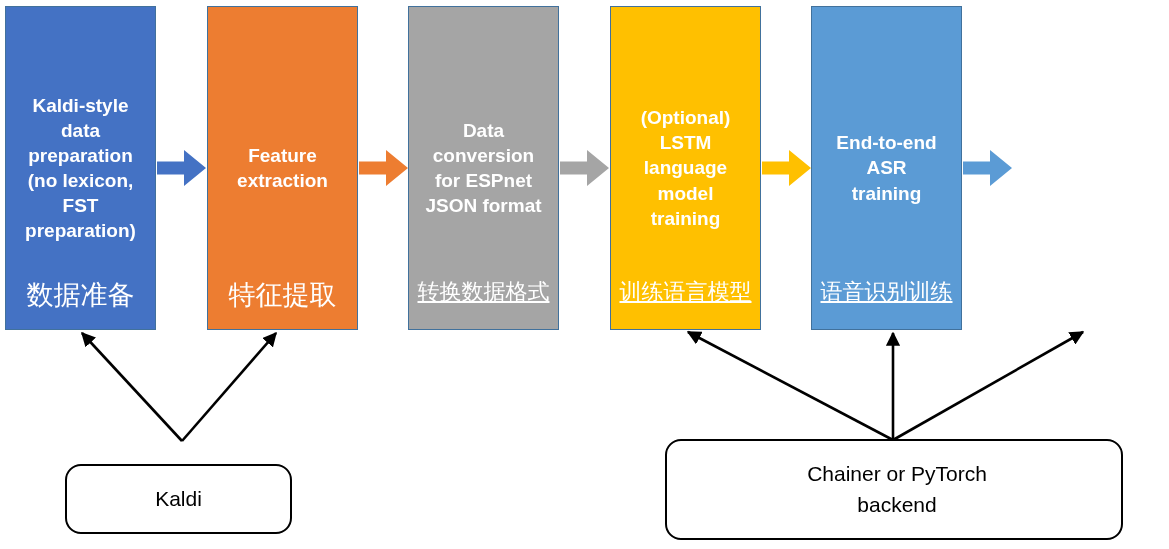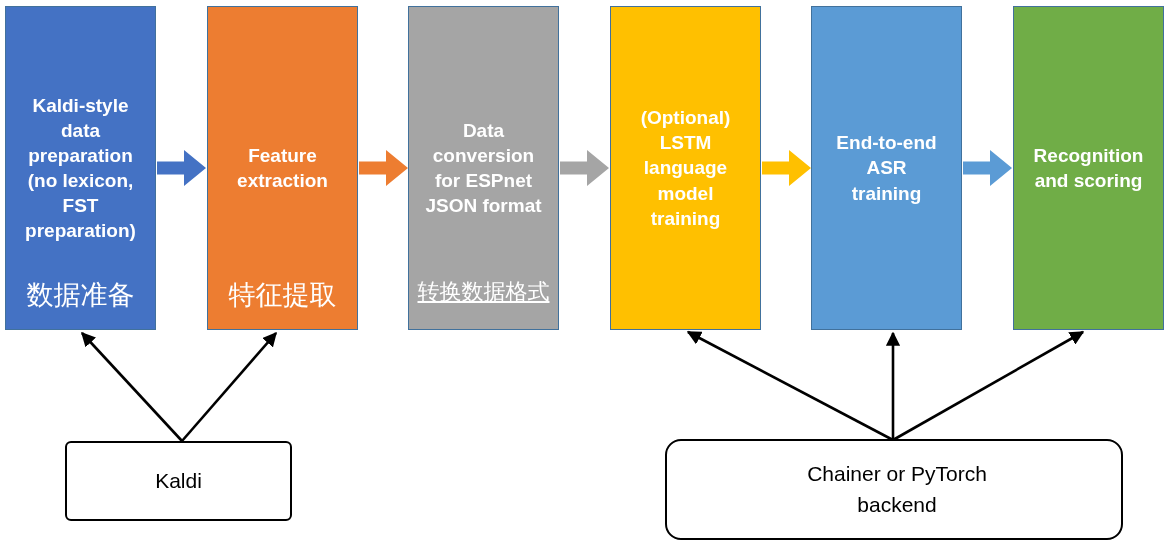--- a/index.html
+++ b/index.html
@@ -30,21 +30,21 @@
   .f1{left:157px} .f2{left:359px} .f3{left:560px} .f4{left:762px} .f5{left:963px}
   .flow svg { display:block; width:100%; height:100%; }
   
   .backend {
     position:absolute; background:#ffffff; border:2px solid #000000;
     border-radius:16px; box-sizing:border-box;
     display:flex; align-items:center; justify-content:center;
     text-align:center; font-size:21px; color:#000000; line-height:1.45;
     white-space:pre-line;
   }
-  .backend-kaldi   { left:65px;  top:441px; width:227px; height:80px;border-radius:6px; }
+  .backend-kaldi   { left:65px;  top:464px; width:227px; height:70px; }
   .backend-chainer { left:665px; top:439px; width:458px; height:101px;padding-left:6px; }
   
   .connectors { position:absolute; left:0; top:0; width:1169px; height:549px; pointer-events:none; }
 </style>
 </head>
 <body>
 
 <div class="canvas">
 
   <div class="pbox p2" style="background-color: rgb(237, 125, 49);">
@@ -67,30 +67,27 @@
 for ESPnet
 JSON format</div>
     <div class="zh">转换数据格式</div>
   </div>
   <div class="pbox p4" style="background-color: rgb(255, 192, 0);">
     <div class="en">(Optional)
 LSTM
 language
 model
 training</div>
+    <div class="zh">训练语言模型</div>
   </div>
   <div class="pbox p5" style="background-color: rgb(91, 155, 213); padding-left: 32px;">
     <div class="en">End-to-end
 ASR
 training</div>
-  </div>
-  <div class="pbox p6" style="background-color: rgb(112, 173, 71);">
-    <div class="en">Recognition
-and scoring</div>
-    <div class="zh"></div>
+    <div class="zh">语音识别训练</div>
   </div>
 
   <div class="flow f1">
     <svg viewBox="0 0 49 36" preserveAspectRatio="none">
         <polygon points="0,11.5 27,11.5 27,0 49,18 27,36 27,24.5 0,24.5" fill="#4472C4"></polygon>
       </svg>
   </div>
   <div class="flow f2">
     <svg viewBox="0 0 49 36" preserveAspectRatio="none">
         <polygon points="0,11.5 27,11.5 27,0 49,18 27,36 27,24.5 0,24.5" fill="#ED7D31"></polygon>

